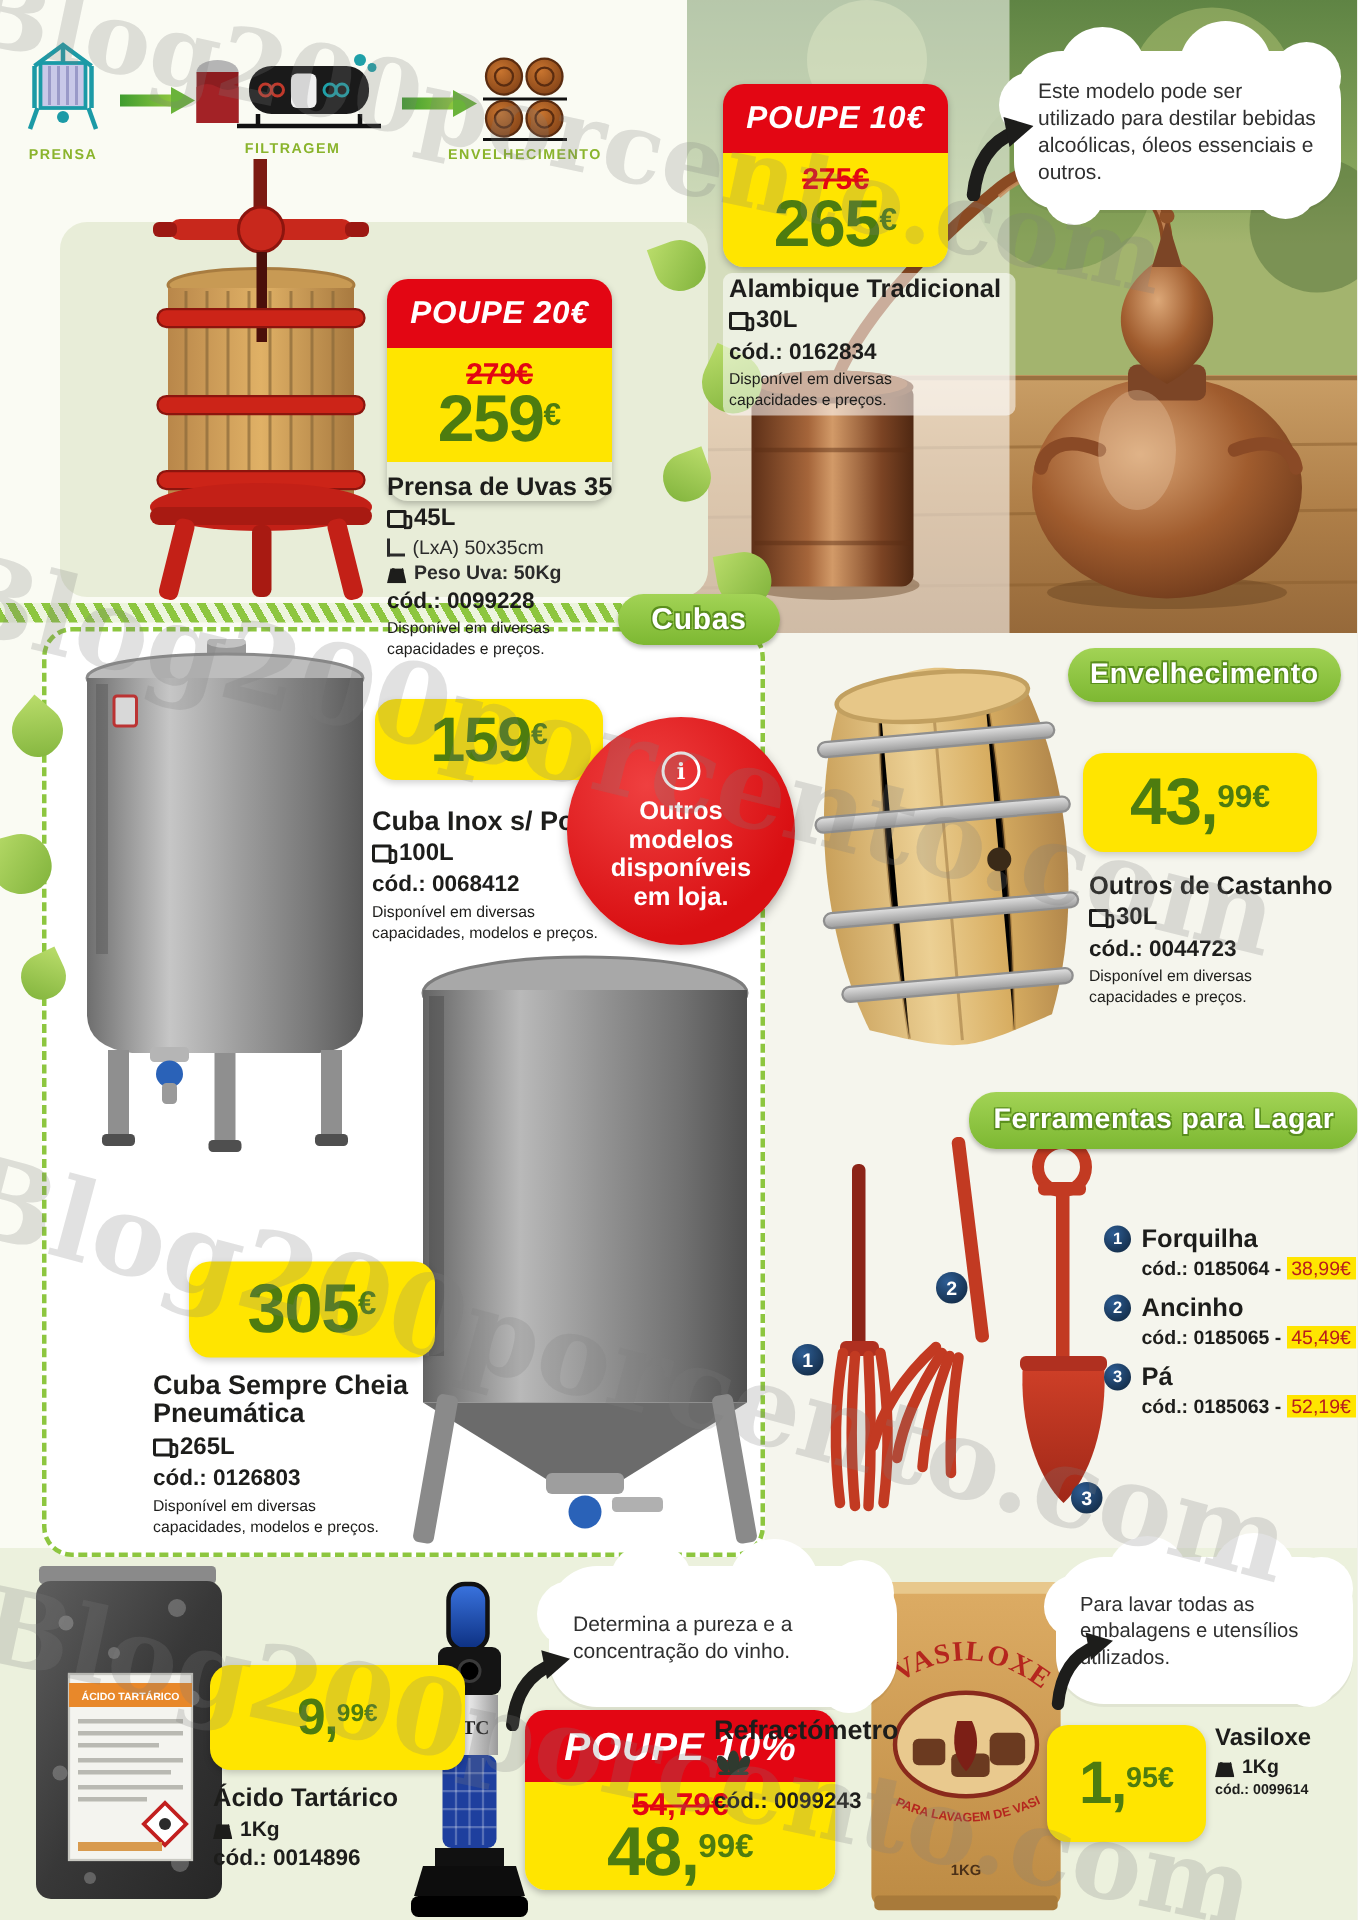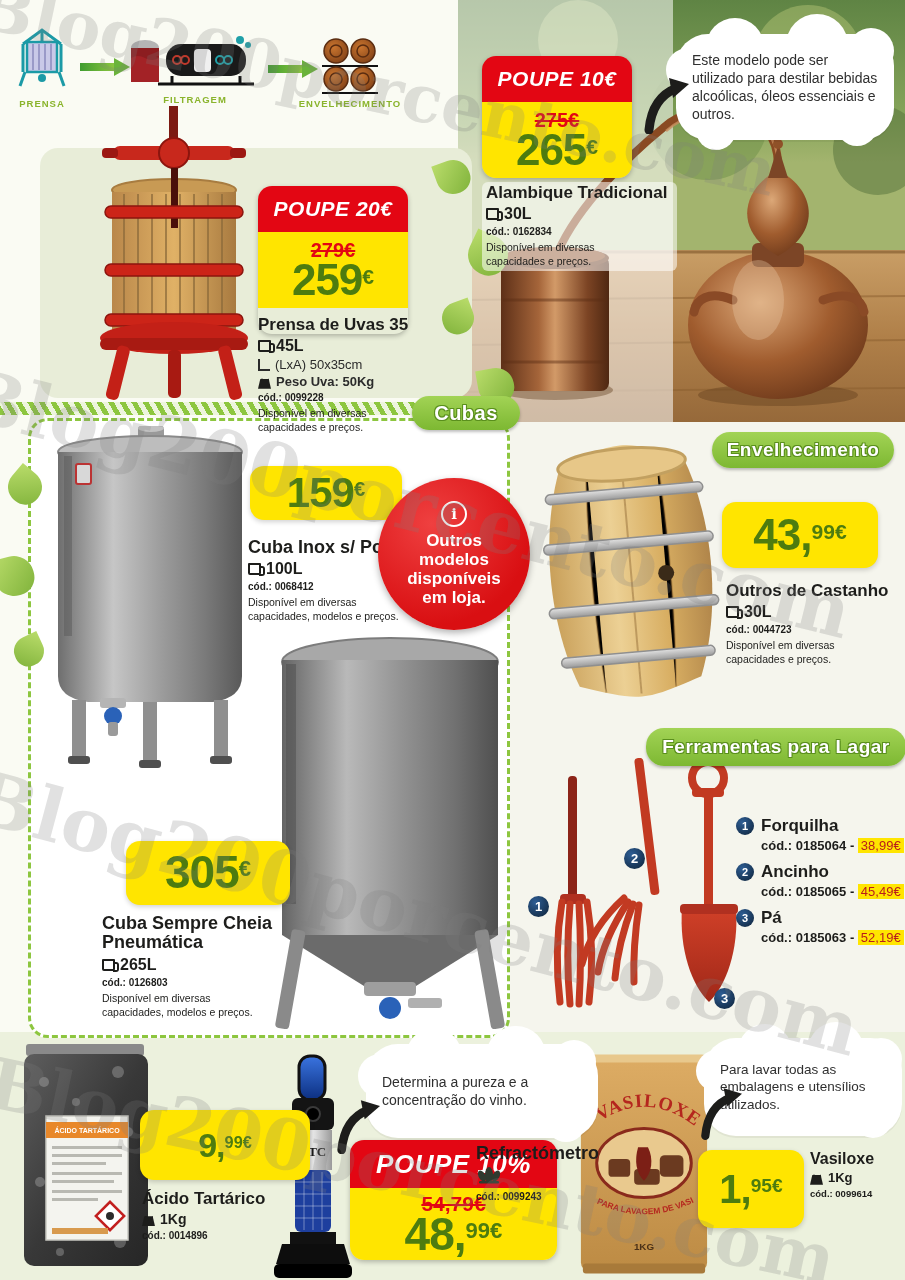--- a/index.html
+++ b/index.html
@@ -16,21 +16,21 @@
 .save-badge{border-radius:14px;overflow:hidden;box-shadow:0 2px 5px rgba(0,0,0,.25);z-index:20}
 .save-badge .red{background:#e30613;color:#fff;font-weight:bold;font-style:italic;display:flex;align-items:center;justify-content:center;letter-spacing:.5px}
 .save-badge .yellow{background:#ffe500;display:flex;flex-direction:column;align-items:center;justify-content:center}
 .old-price{color:#e30613;font-weight:bold;text-decoration:line-through;line-height:1}
 .price{color:#4d7c0f;font-weight:bold;letter-spacing:-1px;line-height:.9;white-space:nowrap}
 .price .sup{font-size:.48em;position:relative;top:-.55em;letter-spacing:0}
 .price-box{background:#ffe500;border-radius:14px;display:flex;align-items:center;justify-content:center;box-shadow:0 2px 5px rgba(0,0,0,.18);z-index:20}
 .pname{font-weight:bold;color:#1d1d1b;line-height:1.08;font-size:17px}
 .cap{font-weight:bold;color:#1d1d1b;display:flex;align-items:center;gap:5px;font-size:16px;margin-top:3px}
 .spec{color:#2b2b2b;display:flex;align-items:center;gap:5px;font-size:13px;margin-top:2px}
-.code{font-weight:bold;color:#1d1d1b;font-size:10px;margin-top:3px}
+.code{font-weight:bold;color:#1d1d1b;font-size:15px;margin-top:3px}
 .note{color:#1d1d1b;font-size:10.5px;margin-top:4px;line-height:1.3}
 .info-col{z-index:20}
 .cloud{background:#fff;border-radius:32px;display:flex;align-items:center;box-shadow:0 2px 0 rgba(0,0,0,.05);z-index:24}
 .lobe{position:absolute;background:#fff;border-radius:50%}
 .cloud-text{font-size:14px;color:#2f2f2f;line-height:1.3;font-weight:500;padding:10px 16px;position:relative;z-index:2}
 .num-badge{background:radial-gradient(circle at 35% 30%,#2d5d94,#16314f 75%);color:#fff;border-radius:50%;display:flex;align-items:center;justify-content:center;font-weight:bold;z-index:21}
 .hl{background:#ffe500;font-weight:normal;padding:0 3px;color:#b91c1c}
 .red-circle{background:radial-gradient(circle at 35% 30%,#ef4040,#d90f12 70%);border-radius:50%;color:#fff;text-align:center;box-shadow:0 3px 7px rgba(0,0,0,.3);display:flex;flex-direction:column;align-items:center;justify-content:center;z-index:26}
 .info-i{width:26px;height:26px;border:2px solid #fff;border-radius:50%;display:flex;align-items:center;justify-content:center;font-weight:bold;font-family:"DejaVu Serif",serif;font-size:15px;margin-bottom:4px}
 .rc-text{font-weight:bold;font-size:17px;line-height:1.12}

